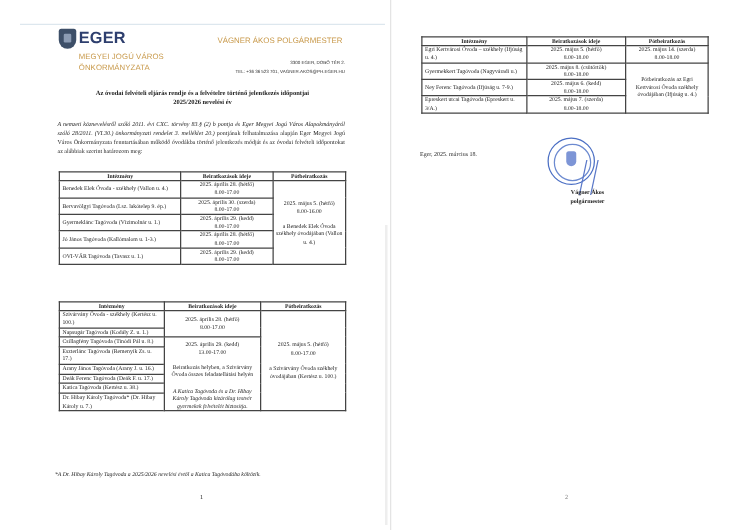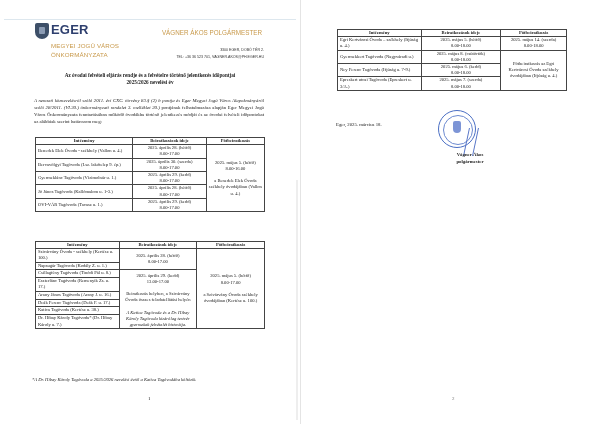--- a/index.html
+++ b/index.html
@@ -1,18 +1,18 @@
 <!DOCTYPE html>
 <html><head>
 <meta charset="utf-8">
 <style>
   * { box-sizing: border-box; margin: 0; padding: 0; }
   html, body { width: 600px; height: 424px; background: #ffffff; overflow: hidden; }
   body { font-family: "Liberation Serif", "DejaVu Serif", serif; color: #222; position: relative; }
-  .page { position: absolute; top: 0; width: 300px; height: 424px; background: #fff; }
+  .page { position: absolute; top: 0; width: 300px; height: 424px; background: #fff; margin-left: 12px; }
   .page-left { left: 0; }
   .page-right { left: 300px; border-left: 1px solid #e4e4e4; }
   .top-rule { position: absolute; left: 4px; right: 4px; top: 19px; height: 1px; background: #dde7ee; }
   .logo { position: absolute; left: 34px; top: 20px; width: 110px; height: 42px; }
   .crest { position: absolute; left: 1px; top: 3px; width: 14px; height: 16px; background: #3d4f68; border-radius: 2px 2px 7px 7px; }
   .crest::after { content: ""; position: absolute; left: 4px; top: 4px; width: 6px; height: 7px; background: #8b9bb3; border-radius: 1px; }
   .logo-eger { position: absolute; left: 17px; top: 2px; font-family: "Liberation Sans", sans-serif; font-weight: bold; font-size: 13px; color: #2e3f6e; letter-spacing: 0.2px; }
   .logo-line { position: absolute; left: 17px; font-family: "Liberation Sans", sans-serif; font-size: 6.2px; color: #c8994a; letter-spacing: 0.1px; }
   .logo-l1 { top: 22px; }
   .logo-l2 { top: 31px; }

